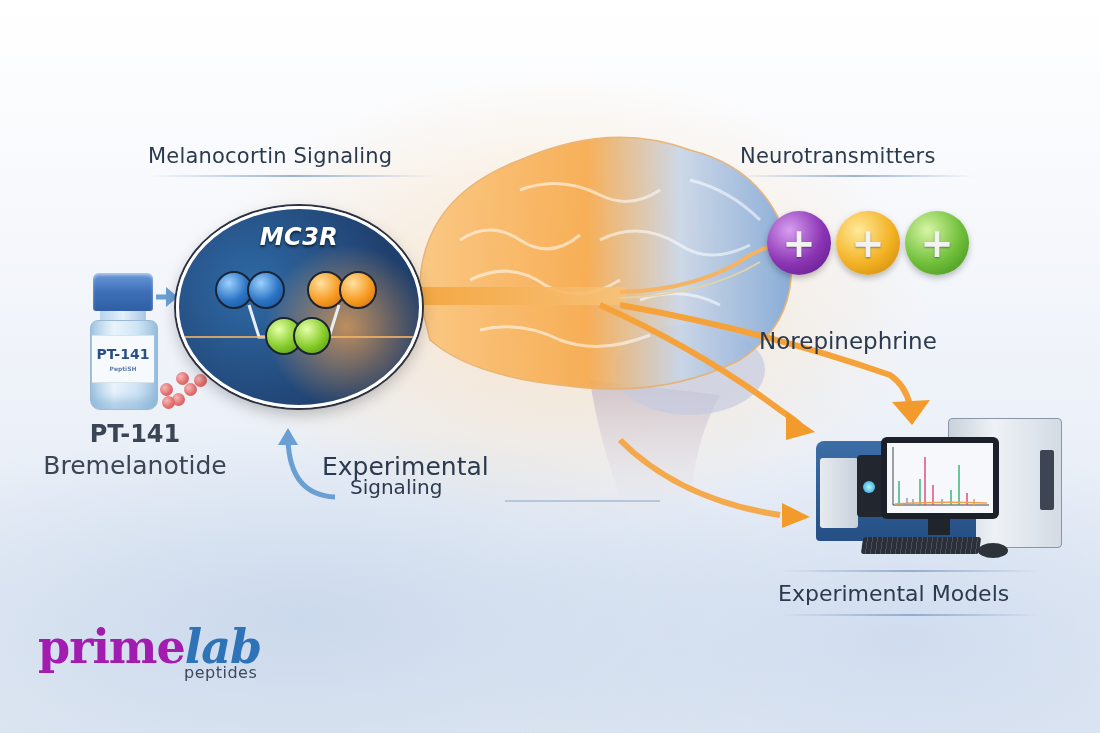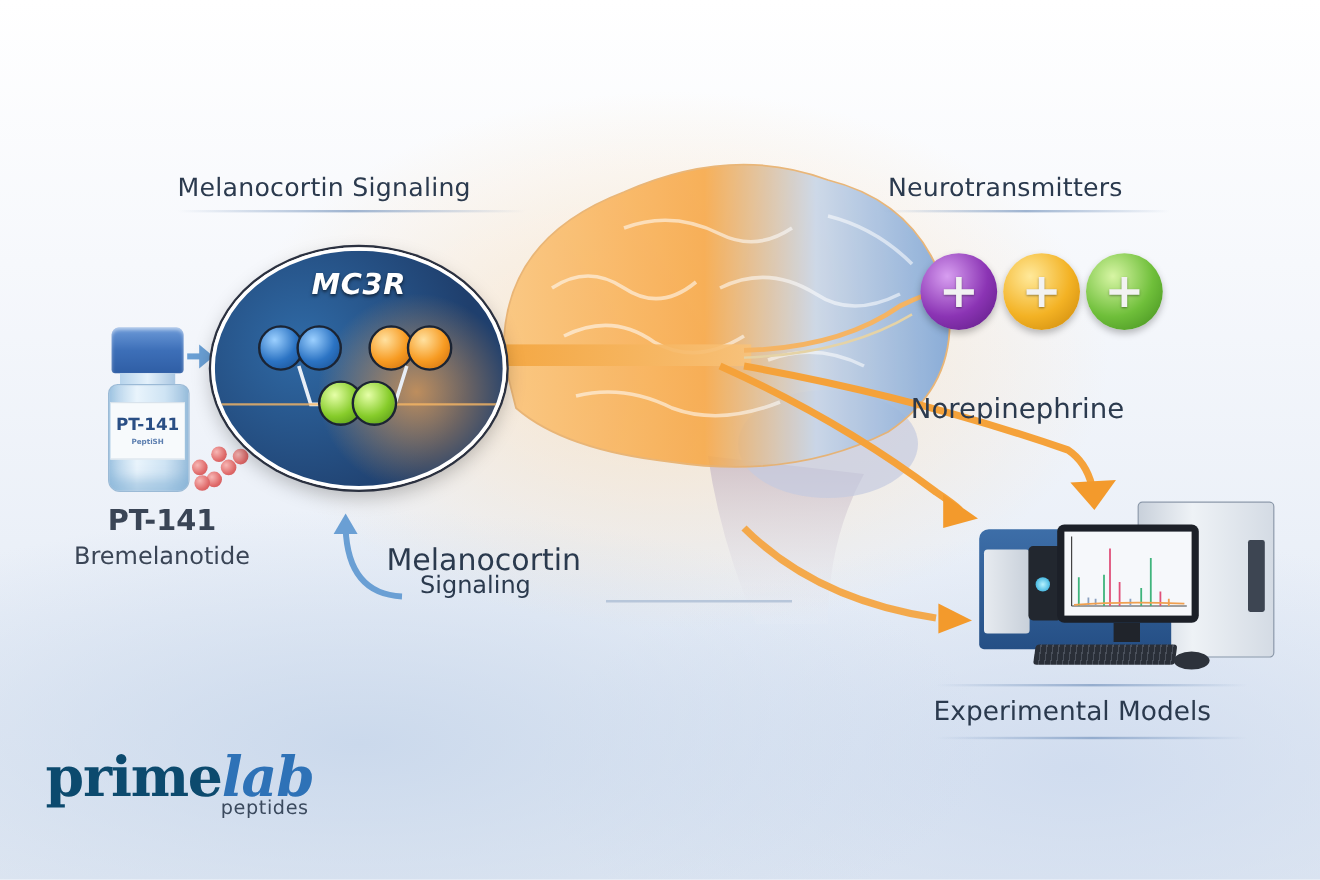--- a/index.html
+++ b/index.html
@@ -60,21 +60,21 @@
   .analyzer-door { left: 857px; top: 455px; width: 28px; height: 62px; background: #22272f; border-radius: 4px; }
   .analyzer-led { left: 863px; top: 481px; width: 12px; height: 12px; border-radius: 50%; background: radial-gradient(circle,#b6f2ff,#1aa0d4); }
   .monitor { left: 881px; top: 437px; width: 118px; height: 82px; background: #1c2028; border-radius: 6px; padding: 6px; box-sizing: border-box; }
   .screen { width: 100%; height: 100%; background: #f6f8fb; position: relative; }
   .stand { left: 928px; top: 519px; width: 22px; height: 16px; background: #20242b; }
   .keyboard { left: 862px; top: 537px; width: 118px; height: 17px; background: repeating-linear-gradient(90deg,#2a2f38 0 4px,#4a505b 4px 5px);
     border-radius: 3px; transform: skewX(-8deg); }
   .mouse { left: 978px; top: 543px; width: 30px; height: 15px; border-radius: 50%; background: #2d323b; }
 
   .label-dark { color: #2b3a4e; }
-  .logo-prime { font-family: "DejaVu Serif", serif; font-weight: bold; font-size: 46px; color: #0c4a6e; letter-spacing: -1px; }
+  .logo-prime { font-family: "DejaVu Serif", serif; font-weight: bold; font-size: 46px; color: #a21caf; letter-spacing: -1px; }
   .logo-lab { font-family: "DejaVu Serif", serif; font-style: italic; font-weight: bold; font-size: 46px; color: #2e72b7; letter-spacing: -1px; text-align: center; }
   .logo-sub { font-size: 16px; color: #3b4a5e; letter-spacing: 0.5px; }
 </style>
 </head>
 <body>
 
 <svg class="abs" style="left:0;top:0" width="1100" height="733">
   <defs>
     <linearGradient id="brainGrad" x1="0" y1="0" x2="1" y2="0">
       <stop offset="0" stop-color="#fbc47a"></stop>
@@ -143,38 +143,38 @@
 <div>
   <div class="abs bead" style="left:160px;top:383px;"></div>
   <div class="abs bead" style="left:172px;top:393px;"></div>
   <div class="abs bead" style="left:184px;top:383px;"></div>
   <div class="abs bead" style="left:194px;top:374px;"></div>
   <div class="abs bead" style="left:176px;top:372px;"></div>
   <div class="abs bead" style="left:162px;top:396px;"></div>
 </div>
 
 <div class="abs label-dark" style="left:50px;top:420px;width:170px;text-align:center;font-weight:bold;font-size:24px;color:#3a4556;">PT-141</div>
-<div class="abs label-dark" style="left:30px;top:451px;width:210px;text-align:center;font-size:20px;color:#3a4556;">Bremelanotide</div>
+<div class="abs label-dark" style="left:30px;top:451px;width:210px;text-align:center;font-size:25px;color:#3a4556;">Bremelanotide</div>
 
 <div class="abs receptor">
   <div class="abs rec-label" style="left:0;top:14px;width:100%;text-align:center;">MC3R</div>
   <div class="abs ball blue" style="left:36px;top:62px;"></div>
   <div class="abs ball blue" style="left:68px;top:62px;"></div>
   <div class="abs ball orange" style="left:128px;top:62px;"></div>
   <div class="abs ball orange" style="left:160px;top:62px;"></div>
   <svg class="abs" style="left:0;top:0" width="240" height="196">
     <path d="M70 96 L80 128 L100 128" stroke="#e8eef6" stroke-width="3" fill="none"></path>
     <path d="M160 96 L150 128 L135 128" stroke="#e8eef6" stroke-width="3" fill="none"></path>
     <line x1="0" y1="128" x2="240" y2="128" stroke="#f7b765" stroke-width="2" opacity="0.8"></line>
   </svg>
   <div class="abs ball green" style="left:86px;top:108px;"></div>
   <div class="abs ball green" style="left:114px;top:108px;"></div>
 </div>
 
-<div class="abs label-dark" style="left:322px;top:452px;font-size:25px;font-weight:500;">Melanocortin</div>
+<div class="abs label-dark" style="left:322px;top:452px;font-size:25px;font-weight:500;">Experimental</div>
 <div class="abs label-dark" style="left:350px;top:475px;font-size:20px;">Signaling</div>
 
 <div class="abs heading" style="left:740px;top:144px;">Neurotransmitters</div>
 <div class="abs underline" style="left:735px;top:175px;width:240px;"></div>
 <div class="abs nt purple" style="left:767px;top:211px;">
     <span>+</span>
   </div>
 <div class="abs nt yellow" style="left:836px;top:211px;">
     <span>+</span>
   </div>

